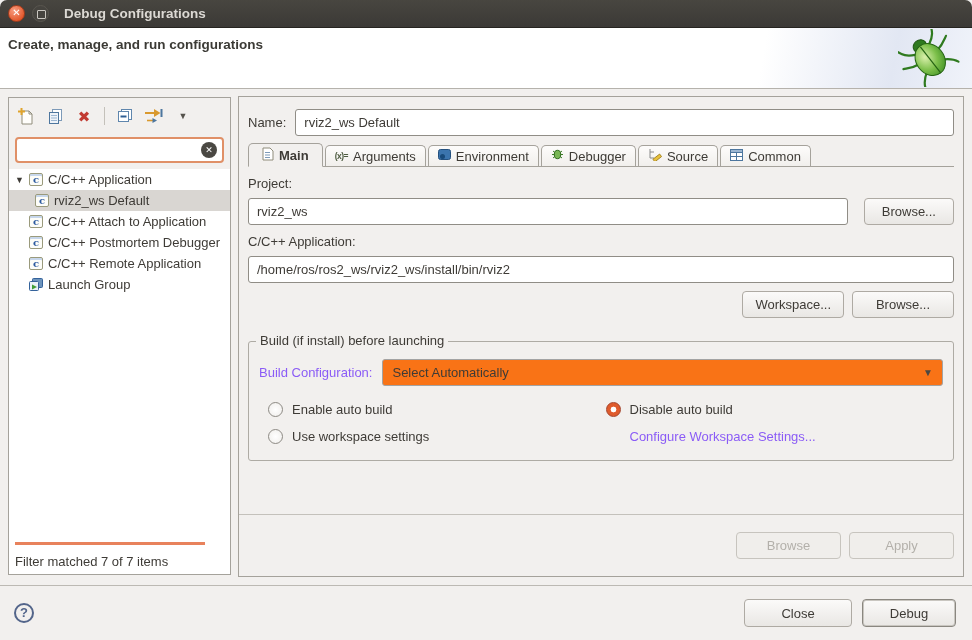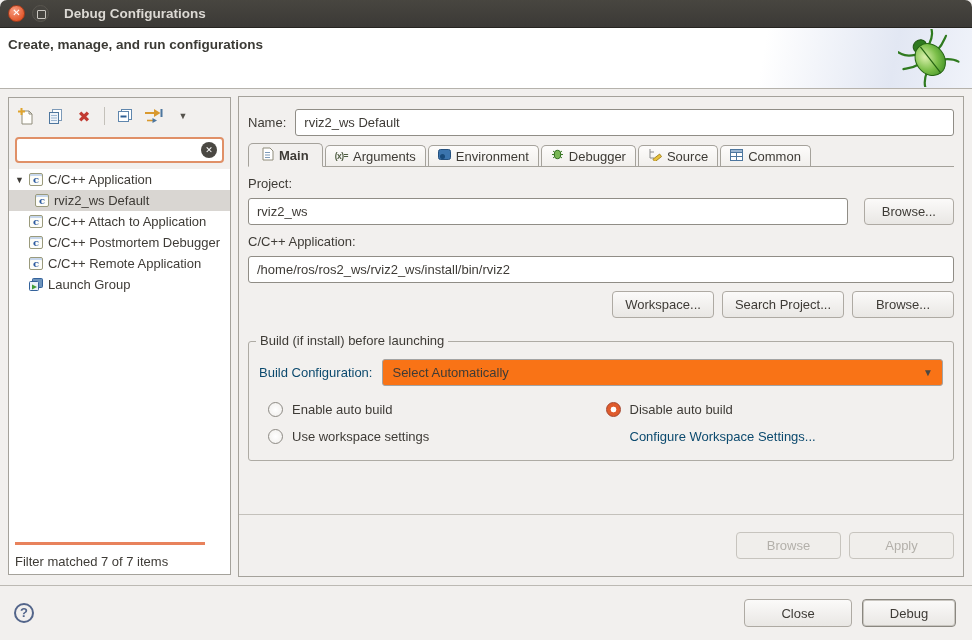--- a/index.html
+++ b/index.html
@@ -70,21 +70,21 @@
   .proj-row { display:flex; gap:16px; }
   .push-btn { height:27px; padding:0 12px; border:1px solid #aeaaa3; border-radius:4px;
     background:linear-gradient(#fbfaf9,#e9e7e4); font:inherit; color:#3e3b36; white-space:nowrap; }
   .push-btn.disabled { color:#b3b0aa; background:#f0eeeb; border-color:#c7c4be; }
   .btn-row { display:flex; justify-content:flex-end; gap:8px; margin:8px 0 0; }
 
   .group { position:relative; border:1px solid #aeaba4; border-radius:3px; margin-top:23px;
     padding:17px 10px 16px; }
   .group-legend { position:absolute; top:-9px; left:7px; background:#f2f0ee; padding:0 4px; }
   .build-row { display:flex; align-items:center; gap:10px; }
-  .orange { color:#0c4a6e; }
+  .orange { color:#8b5cf6; }
   .combo { flex:1; height:27px; border:1px solid #a3a3a3; border-radius:3px; background:#f97316;
     display:flex; align-items:center; padding:0 9px; }
   .combo-caret { margin-left:auto; font-size:10px; color:#4a4843; }
   .radio-grid { display:grid; grid-template-columns:1fr 1fr; row-gap:12px; margin-top:16px; padding-left:9px; }
   .radio { display:flex; align-items:center; gap:9px; }
   .radio-circle { width:15px; height:15px; border-radius:50%; border:1px solid #8d8a84;
     background:radial-gradient(#ffffff,#efedea); flex:0 0 auto; }
   .radio-circle.on { border-color:#a5432a; background:radial-gradient(circle, #fff 0 2.6px, #df5b2c 3.2px); }
   .ws-link { padding-left:24px; }
 
@@ -319,21 +319,20 @@
     <div class="proj-row">
       <input class="text-input" value="rviz2_ws" style="">
       <button class="push-btn" style="width:102px">Browse...</button>
     </div>
 
     <div class="field-label">C/C++ Application:</div>
     <input class="text-input" value="/home/ros/ros2_ws/rviz2_ws/install/bin/rviz2" style="">
 
     <div class="btn-row">
       <button class="push-btn">Workspace...</button>
-      <button class="push-btn">Search Project...</button>
       <button class="push-btn" style="width:102px">Browse...</button>
     </div>
 
     <div class="group">
       <div class="group-legend">Build (if install) before launching</div>
       <div class="build-row">
         <span class="orange">Build Configuration:</span>
         <div class="combo">
           <span>Select Automatically</span>
           <span class="combo-caret">▼</span>

